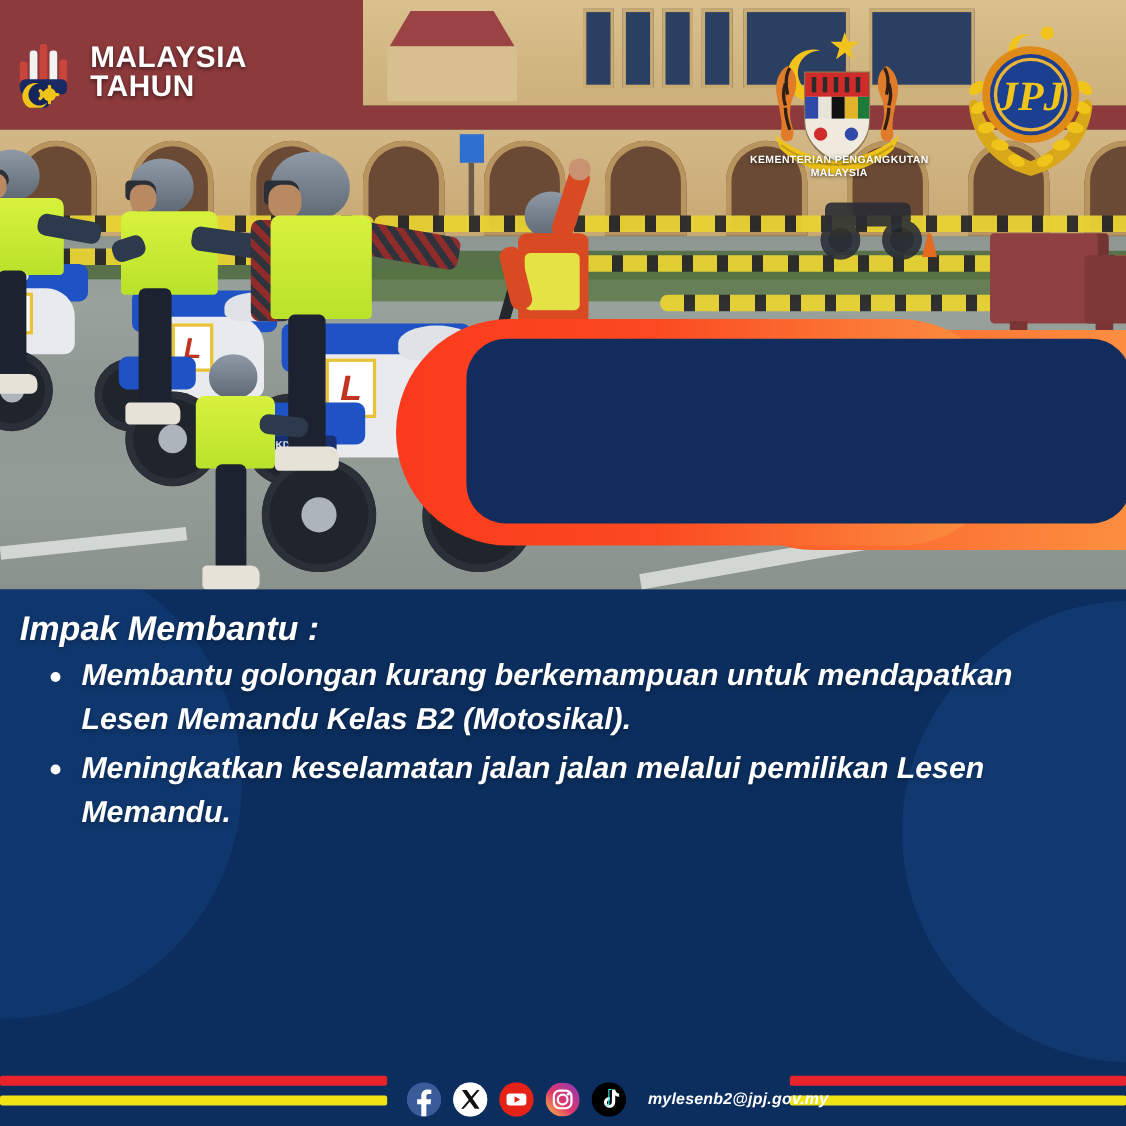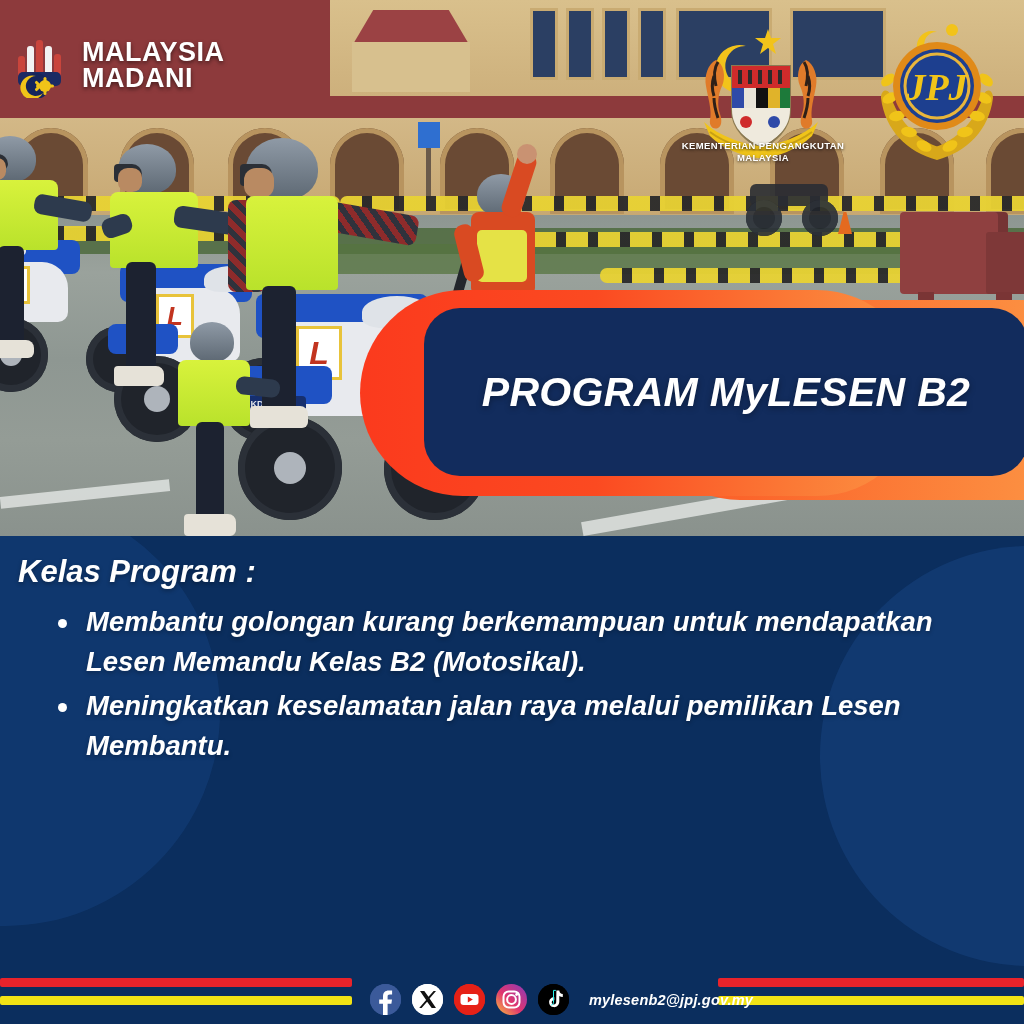--- a/index.html
+++ b/index.html
@@ -104,21 +104,21 @@
   .tb-navy h1{margin:0;color:#fff;font-weight:bold;font-style:italic;font-size:41px;line-height:1.22;
           text-align:center;letter-spacing:.3px;text-shadow:0 2px 6px rgba(0,0,0,.35);padding:0 18px;}
 
   
   .body{position:absolute;left:0;top:536px;width:1024px;height:430px;background:#0b2e5e;overflow:hidden;}
   .deco-l{position:absolute;left:-210px;top:-40px;width:430px;height:430px;border-radius:50%;background:#14407c;opacity:.55;}
   .deco-r{position:absolute;left:820px;top:10px;width:420px;height:420px;border-radius:50%;background:#15417d;opacity:.6;}
   .bodyinner{position:relative;padding:18px 26px 0 14px;}
   .impak{color:#fff;font-size:31px;font-weight:bold;font-style:italic;margin:0 0 4px 4px;
          text-shadow:0 2px 4px rgba(0,0,0,.3);}
-  ul.pts{list-style:none;margin:12px;padding:0 10px 0 30px;}
+  ul.pts{list-style:none;margin:0;padding:0 10px 0 30px;}
   ul.pts li{position:relative;color:#fff;font-size:27.5px;font-weight:bold;font-style:italic;
             line-height:1.46;margin-bottom:4px;padding-left:30px;text-shadow:0 2px 4px rgba(0,0,0,.28);}
   ul.pts li:before{content:"";position:absolute;left:2px;top:17px;width:9px;height:9px;border-radius:50%;background:#fff;}
 
   
   .footer{position:absolute;left:0;top:966px;width:1024px;height:58px;background:#0b2e5e;}
   .stripe{position:absolute;height:9px;border-radius:2px;}
   .soc{position:absolute;top:984px;display:flex;align-items:center;gap:11px;left:370px;}
   .si{width:31px;height:31px;border-radius:50%;display:flex;align-items:center;justify-content:center;}
   .mail{color:#fff;font-size:14.5px;font-style:italic;font-weight:bold;margin-left:9px;letter-spacing:.2px;}
@@ -291,21 +291,21 @@
           <g fill="#f0c419">
             <rect x="29.5" y="45" width="3" height="18" rx="1.5"></rect>
             <rect x="22" y="52.5" width="18" height="3" rx="1.5"></rect>
             <rect x="24.5" y="47.5" width="3" height="13" rx="1.5" transform="rotate(45 26 54)"></rect>
             <rect x="24.5" y="47.5" width="3" height="13" rx="1.5" transform="rotate(-45 26 54)"></rect>
           </g>
         </svg>
       </div>
       <div class="mad-text">
         <div>MALAYSIA</div>
-        <div>MADANI</div>
+        <div>TAHUN</div>
       </div>
     </div>
 
     <div class="jata">
       <svg width="170" height="160" viewBox="0 0 170 160">
 
         <path d="M70 32a20 20 0 1 0 16 31 24 24 0 1 1-16-31z" fill="#f2c31a"></path>
         <g fill="#f2c31a" transform="translate(92,28)">
           <path d="M0-13 3-4 13-4 5 2 8 12 0 6 -8 12 -5 2 -13 -4 -3 -4Z"></path>
         </g>
@@ -373,33 +373,33 @@
         <circle cx="73" cy="66" r="37" fill="#1d3f8f"></circle>
         <circle cx="73" cy="66" r="32" fill="none" stroke="#e8b53c" stroke-width="3"></circle>
         <text x="73" y="80" font-family="Liberation Serif, serif" font-size="38" font-weight="bold" fill="#f0c419" text-anchor="middle" font-style="italic">JPJ</text>
       </svg>
     </div>
 
     <div class="tb-orange"></div>
     <div class="tb-red"></div>
     <div class="tb-navy">
       <h1>
-        <span>PROGRAM MyLESEN B2</span><br>
+        <br>
       </h1>
     </div>
   </div>
 
   <div class="body">
     <div class="deco-l"></div>
     <div class="deco-r"></div>
     <div class="bodyinner">
-      <div class="impak">Kelas Program :</div>
+      <div class="impak">Impak Membantu :</div>
       <ul class="pts">
         <li>Membantu golongan kurang berkemampuan untuk mendapatkan Lesen Memandu Kelas B2 (Motosikal).</li>
-        <li>Meningkatkan keselamatan jalan raya melalui pemilikan Lesen Membantu.</li>
+        <li>Meningkatkan keselamatan jalan jalan melalui pemilikan Lesen Memandu.</li>
       </ul>
     </div>
   </div>
 
   <div class="footer">
     <div class="stripe" style="left:0px;top:12px;width:352px;background:#e8232b;"></div>
     <div class="stripe" style="left:0px;top:30px;width:352px;background:#f2e315;"></div>
     <div class="stripe" style="left:718px;top:12px;width:306px;background:#e8232b;"></div>
     <div class="stripe" style="left:718px;top:30px;width:306px;background:#f2e315;"></div>
   </div>

